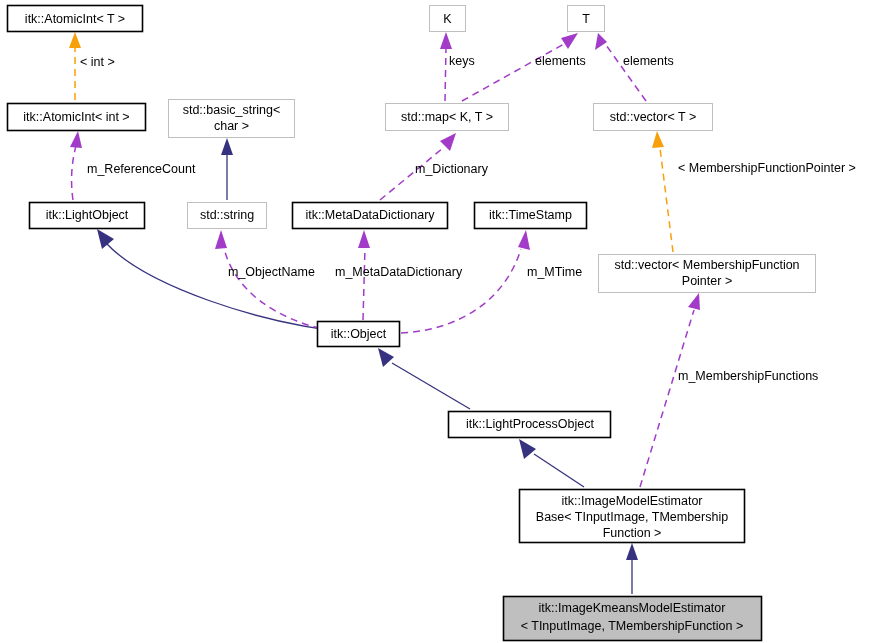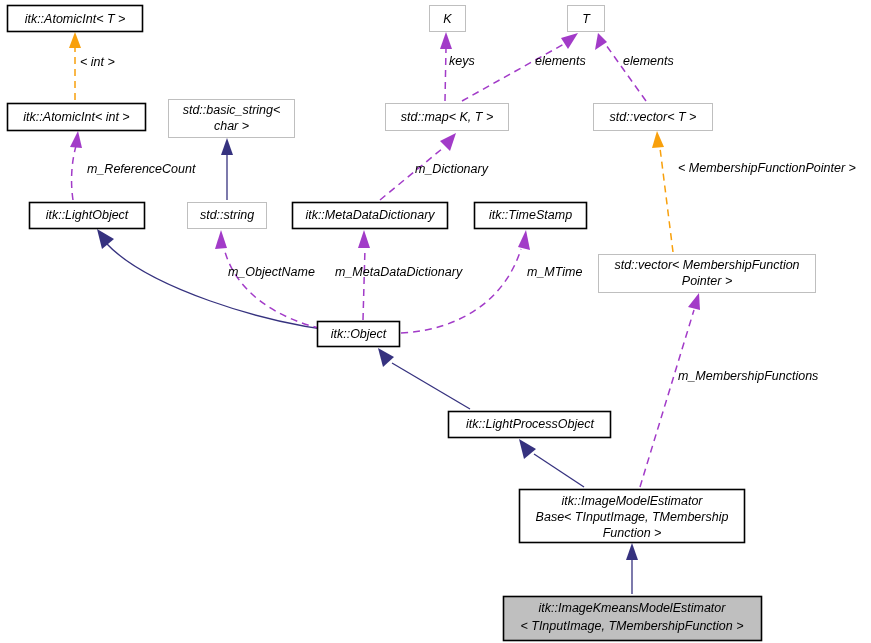--- a/index.html
+++ b/index.html
@@ -10,21 +10,20 @@
   body {
     width: 871px;
     height: 643px;
     font-family: "Liberation Sans", sans-serif;
     overflow: hidden;
   }
   #diagram-root {
     position: relative;
     width: 780px;
     height: 643px;
-    font-style: italic;
   }
   svg#uml-canvas {
     display: block;
     width: 871px;
     height: 643px;
   }
   .node-box {
     stroke-width: 1;
   }
   .node-box.thick {

